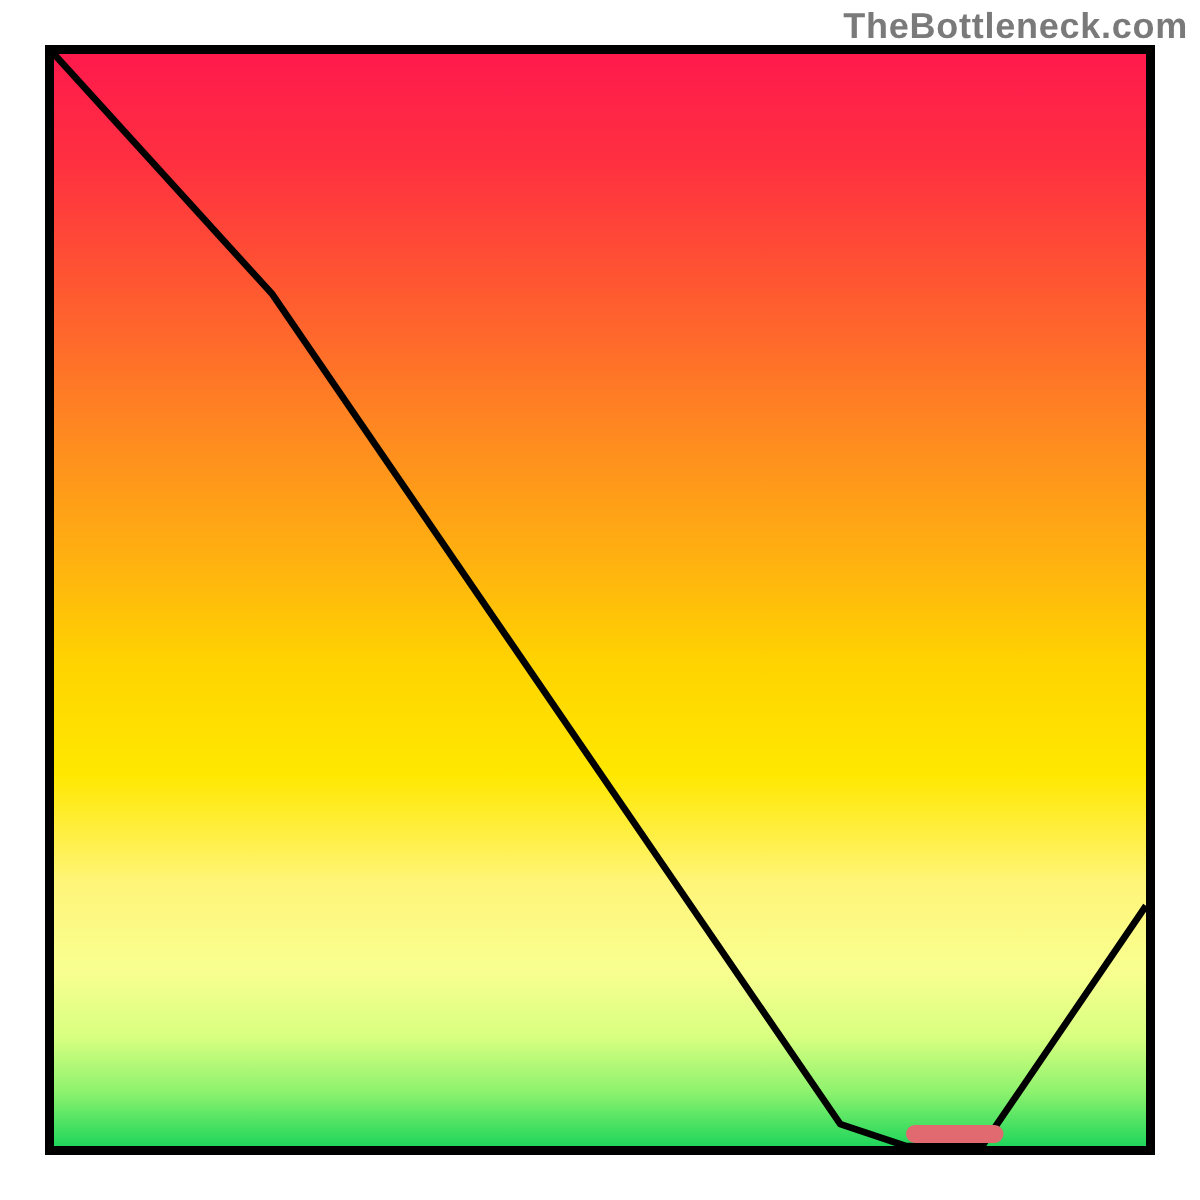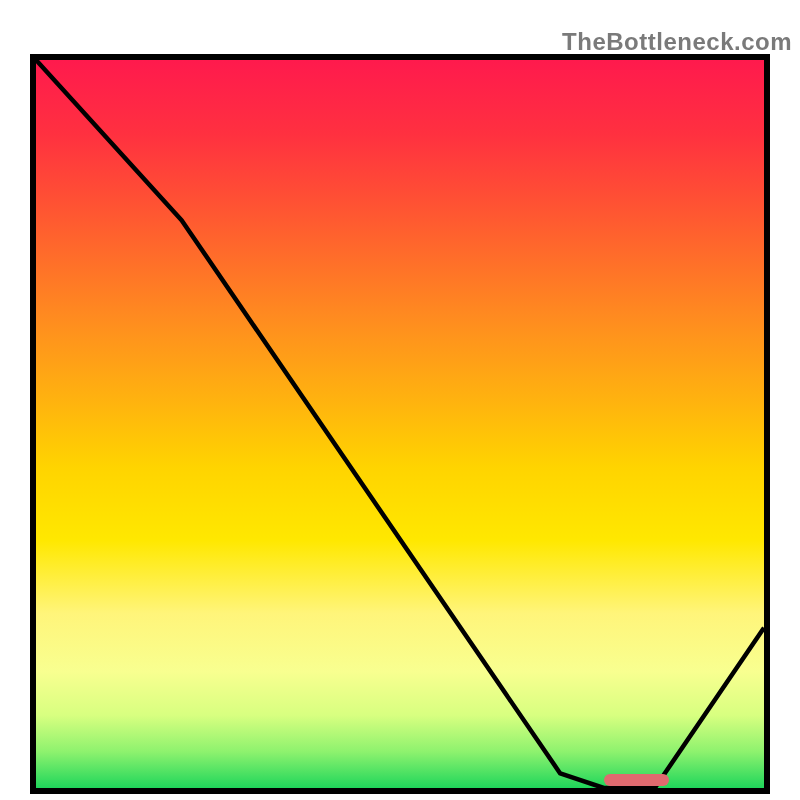--- a/index.html
+++ b/index.html
@@ -7,21 +7,20 @@
     padding: 0;
     width: 800px;
     height: 800px;
     background: #ffffff;
     overflow: hidden;
   }
   .canvas {
     position: relative;
     width: 800px;
     height: 568px;
-    margin-top: 24px;
   }
   .watermark {
     position: absolute;
     top: 4px;
     right: 8px;
     font-family: Arial, Helvetica, sans-serif;
     font-size: 24px;
     font-weight: 700;
     color: #7a7a7a;
     letter-spacing: 0.5px;

